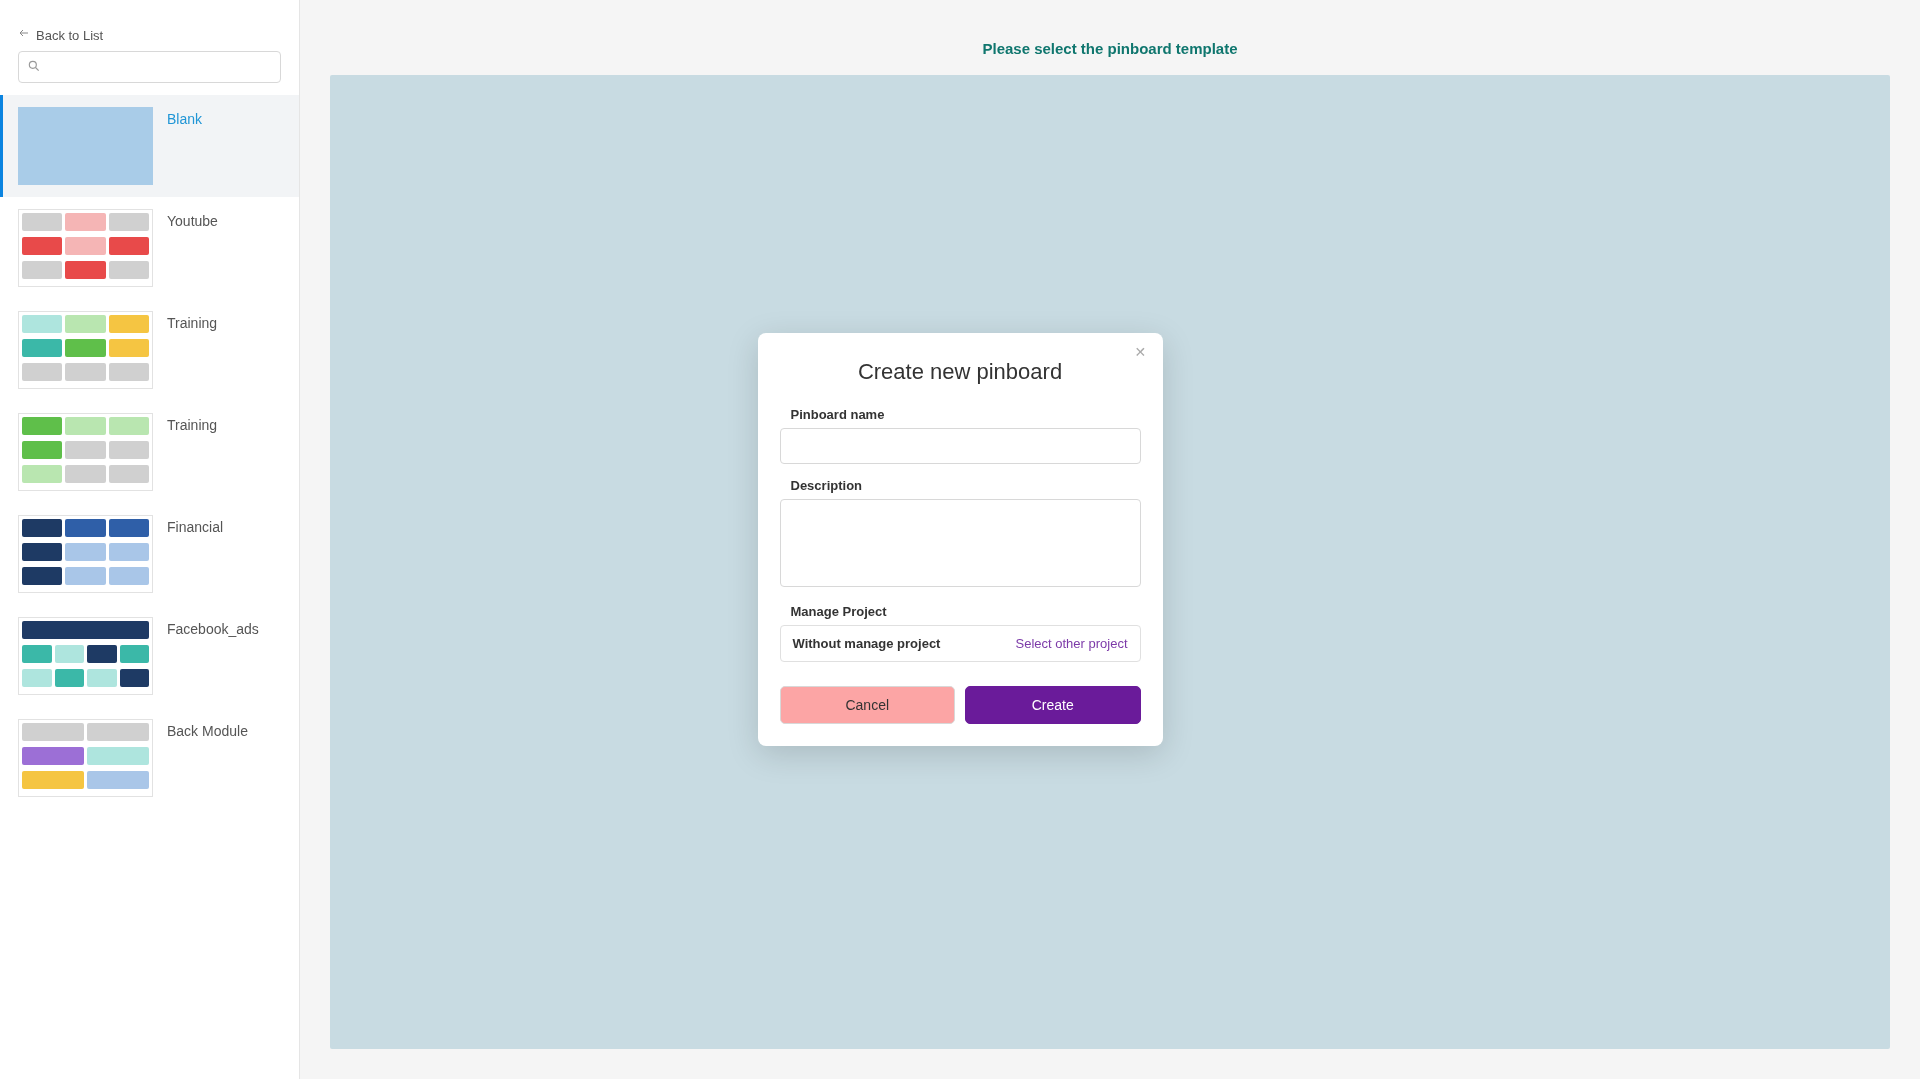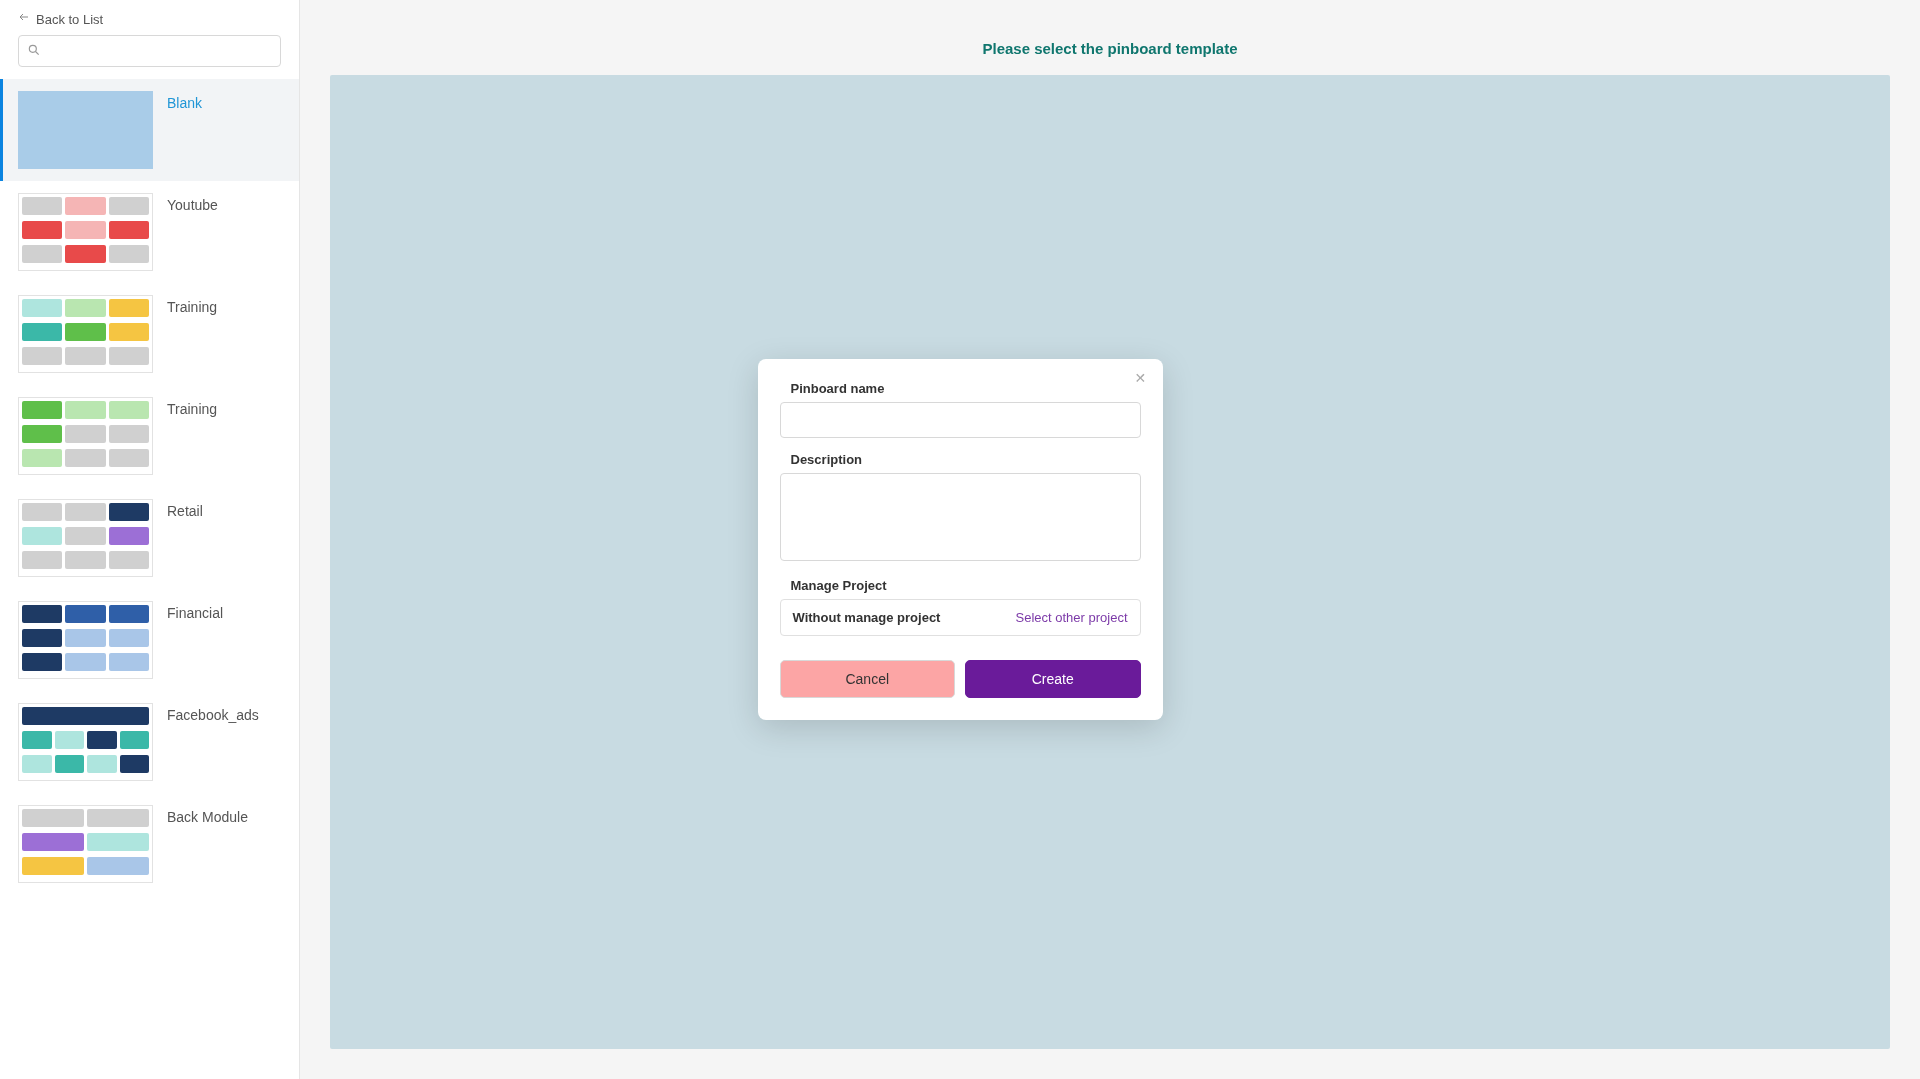--- a/index.html
+++ b/index.html
@@ -19,21 +19,21 @@
     background: #fff;
     border-right: 1px solid #e5e5e5;
     display: flex;
     flex-direction: column;
     height: 100%;
   }
   .back-link {
     display: flex;
     align-items: center;
     gap: 6px;
-    padding: 12px 18px 8px 18px;
+    padding: 28px 18px 8px 18px;
     font-size: 13px;
     color: #555;
     cursor: pointer;
   }
   .back-link svg { width: 12px; height: 12px; stroke: #888; }
   .search-wrap {
     padding: 0 18px 12px 18px;
   }
   .search-box {
     position: relative;
@@ -304,40 +304,20 @@
           </div>
         <div class="row">
             <div class="mini c-grn-l"></div>
             <div class="mini c-gray"></div>
             <div class="mini c-gray"></div>
           </div>
       </div>
       <div class="label">Training</div>
     </div>
 
-    <div class="template-item">
-      <div class="thumb">
-        <div class="row">
-            <div class="mini c-gray"></div>
-            <div class="mini c-gray"></div>
-            <div class="mini c-navy"></div>
-          </div>
-        <div class="row">
-            <div class="mini c-teal-l"></div>
-            <div class="mini c-gray"></div>
-            <div class="mini c-prp"></div>
-          </div>
-        <div class="row">
-            <div class="mini c-gray"></div>
-            <div class="mini c-gray"></div>
-            <div class="mini c-gray"></div>
-          </div>
-      </div>
-      <div class="label">Retail</div>
-    </div>
 
     <div class="template-item">
       <div class="thumb">
         <div class="row">
             <div class="mini c-navy"></div>
             <div class="mini c-blue"></div>
             <div class="mini c-blue"></div>
           </div>
         <div class="row">
             <div class="mini c-navy"></div>
@@ -396,20 +376,21 @@
 </div>
 
 <div class="main">
   <div class="main-header">Please select the pinboard template</div>
   <div class="preview-canvas"></div>
 </div>
 
 <div class="modal-backdrop">
   <div class="modal">
     <div class="close">✕</div>
+    <h2>Create new pinboard</h2>
 
     <label>Pinboard name</label>
     <input type="text" value="" style="">
 
     <label>Description</label>
     <textarea style=""></textarea>
 
     <label>Manage Project</label>
     <div class="project-row">
       <span class="proj-name">Without manage project</span>

